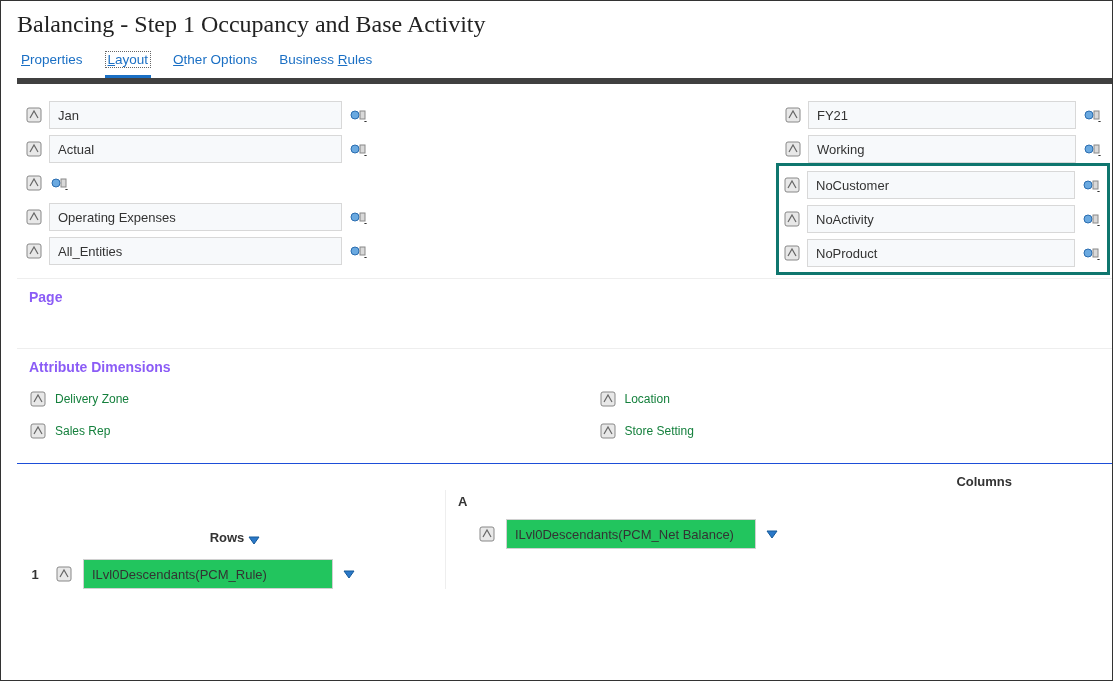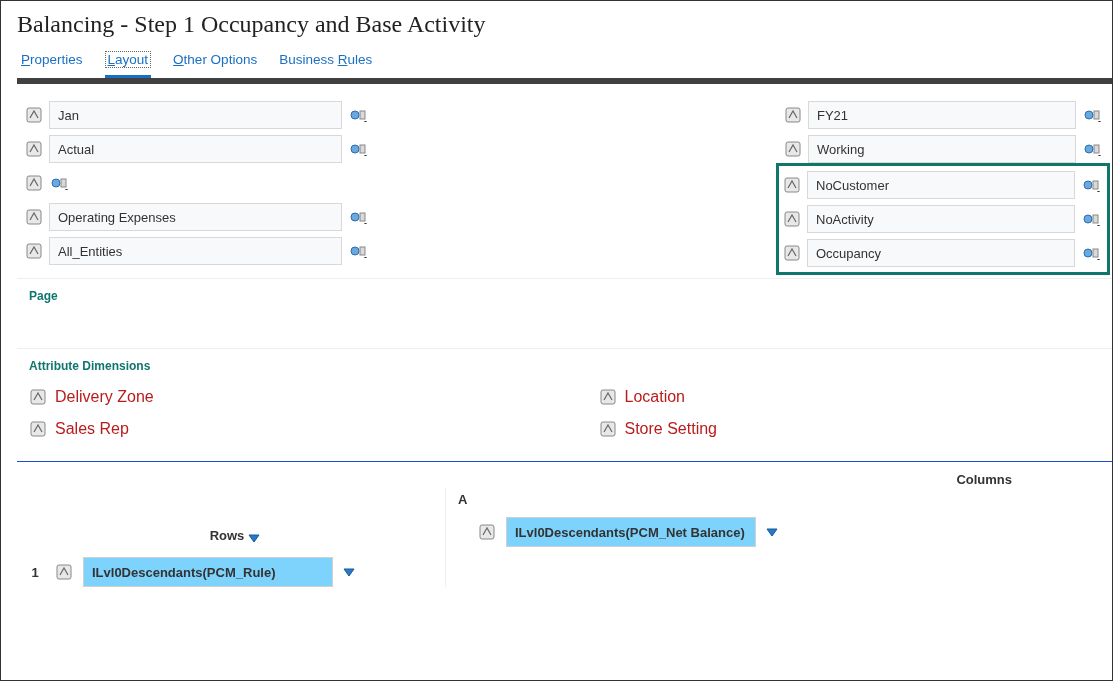--- a/index.html
+++ b/index.html
@@ -68,22 +68,22 @@
     border: 1px solid #d8d8d8;
     background: #f7f9fb;
     display: flex;
     align-items: center;
     padding: 0 8px;
     color: #333;
     font-size: 13px;
     text-align: right;
   }
   .dim-label {
-    color: #b91c1c;
-    font-size: 16px;
+    color: #15803d;
+    font-size: 12px;
   }
   .icon-dim {
     width: 18px; height: 18px;
     display: inline-flex;
     align-items: center;
     justify-content: center;
   }
   .icon-sel {
     width: 22px;
     display: inline-flex;
@@ -91,22 +91,22 @@
     justify-content: center;
     cursor: pointer;
   }
   .highlight-box {
     border: 3px solid #0f766e;
     padding: 2px 4px;
     margin: -3px -6px -3px -8px;
   }
   .sec-header {
     font-weight: 700;
-    font-size: 12px;
-    color: #0f766e;
+    font-size: 14px;
+    color: #8b5cf6;
     padding: 10px 4px 8px 4px;
   }
   .sec-block {
     border-top: 1px solid #eee;
     padding: 0 8px;
   }
   .attr-row {
     display: flex;
   }
   .attr-col {
@@ -168,25 +168,24 @@
   .col-line {
     display: flex;
     align-items: center;
     gap: 10px;
     padding-left: 30px;
   }
   .cell-field {
     width: 250px;
     height: 30px;
     border: 1px solid #d0d0d0;
-    background: #7dd3fc;
+    background: #22c55e;
     display: flex;
     align-items: center;
     padding: 0 8px;
-    font-weight: bold;
   }
   .drop-arrow {
     cursor: pointer;
     display: inline-flex;
   }
   svg { display: block; }
 </style>
 </head>
 <body>
 
@@ -350,21 +349,21 @@
               </svg>
             </span>
         </div>
         <div class="dim-row">
           <span class="icon-dim">
               <svg width="16" height="16">
                 <rect x="1" y="1" width="14" height="14" rx="2" fill="#e8e8e8" stroke="#888"></rect>
                 <path d="M4 11 L8 4 L12 11" stroke="#666" fill="none" stroke-width="1.2"></path>
               </svg>
             </span>
-          <div class="dim-field">Occupancy</div>
+          <div class="dim-field">NoProduct</div>
           <span class="icon-sel">
               <svg width="18" height="14">
                 <circle cx="5" cy="7" r="4" fill="#6aa9e0" stroke="#2a6db0"></circle>
                 <rect x="10" y="3" width="5" height="8" fill="#d9d9d9" stroke="#888"></rect>
                 <path d="M14 13 L17 13 L15.5 15 Z" fill="#333"></path>
               </svg>
             </span>
         </div>
       </div>
     </div>

